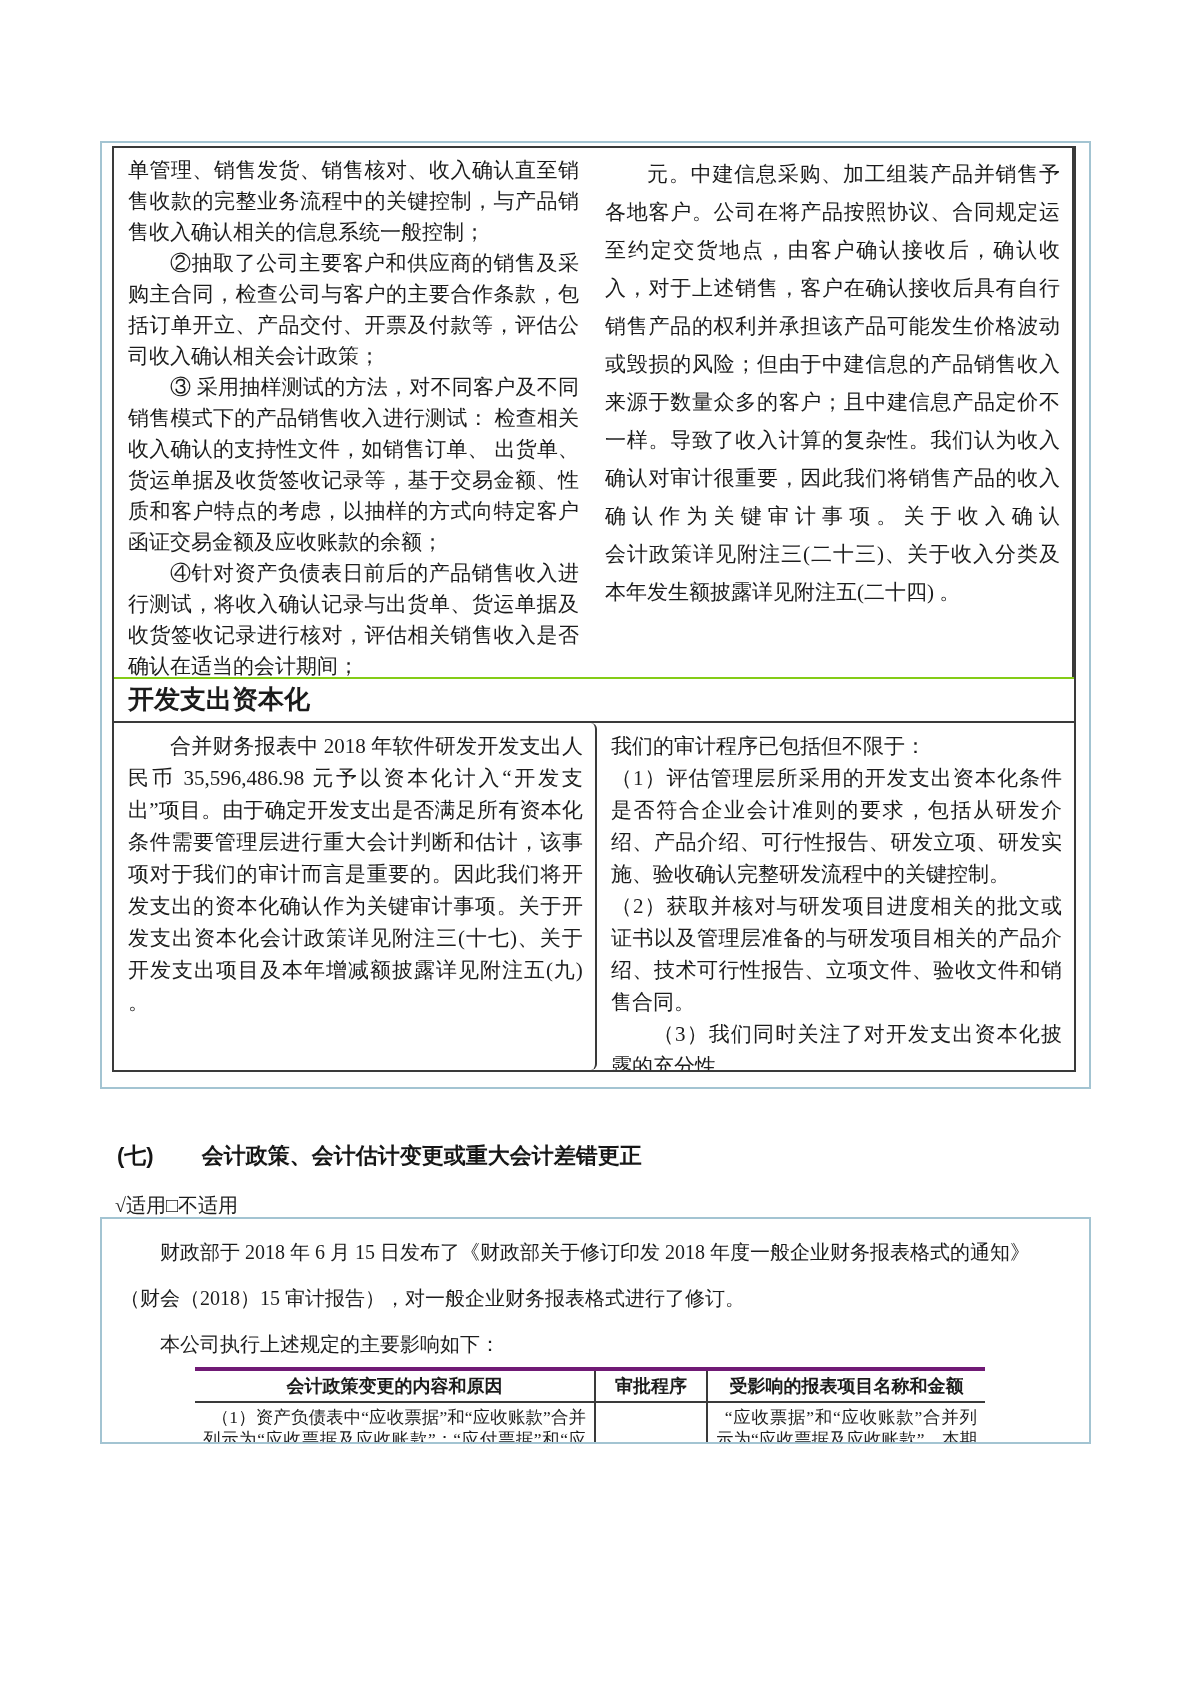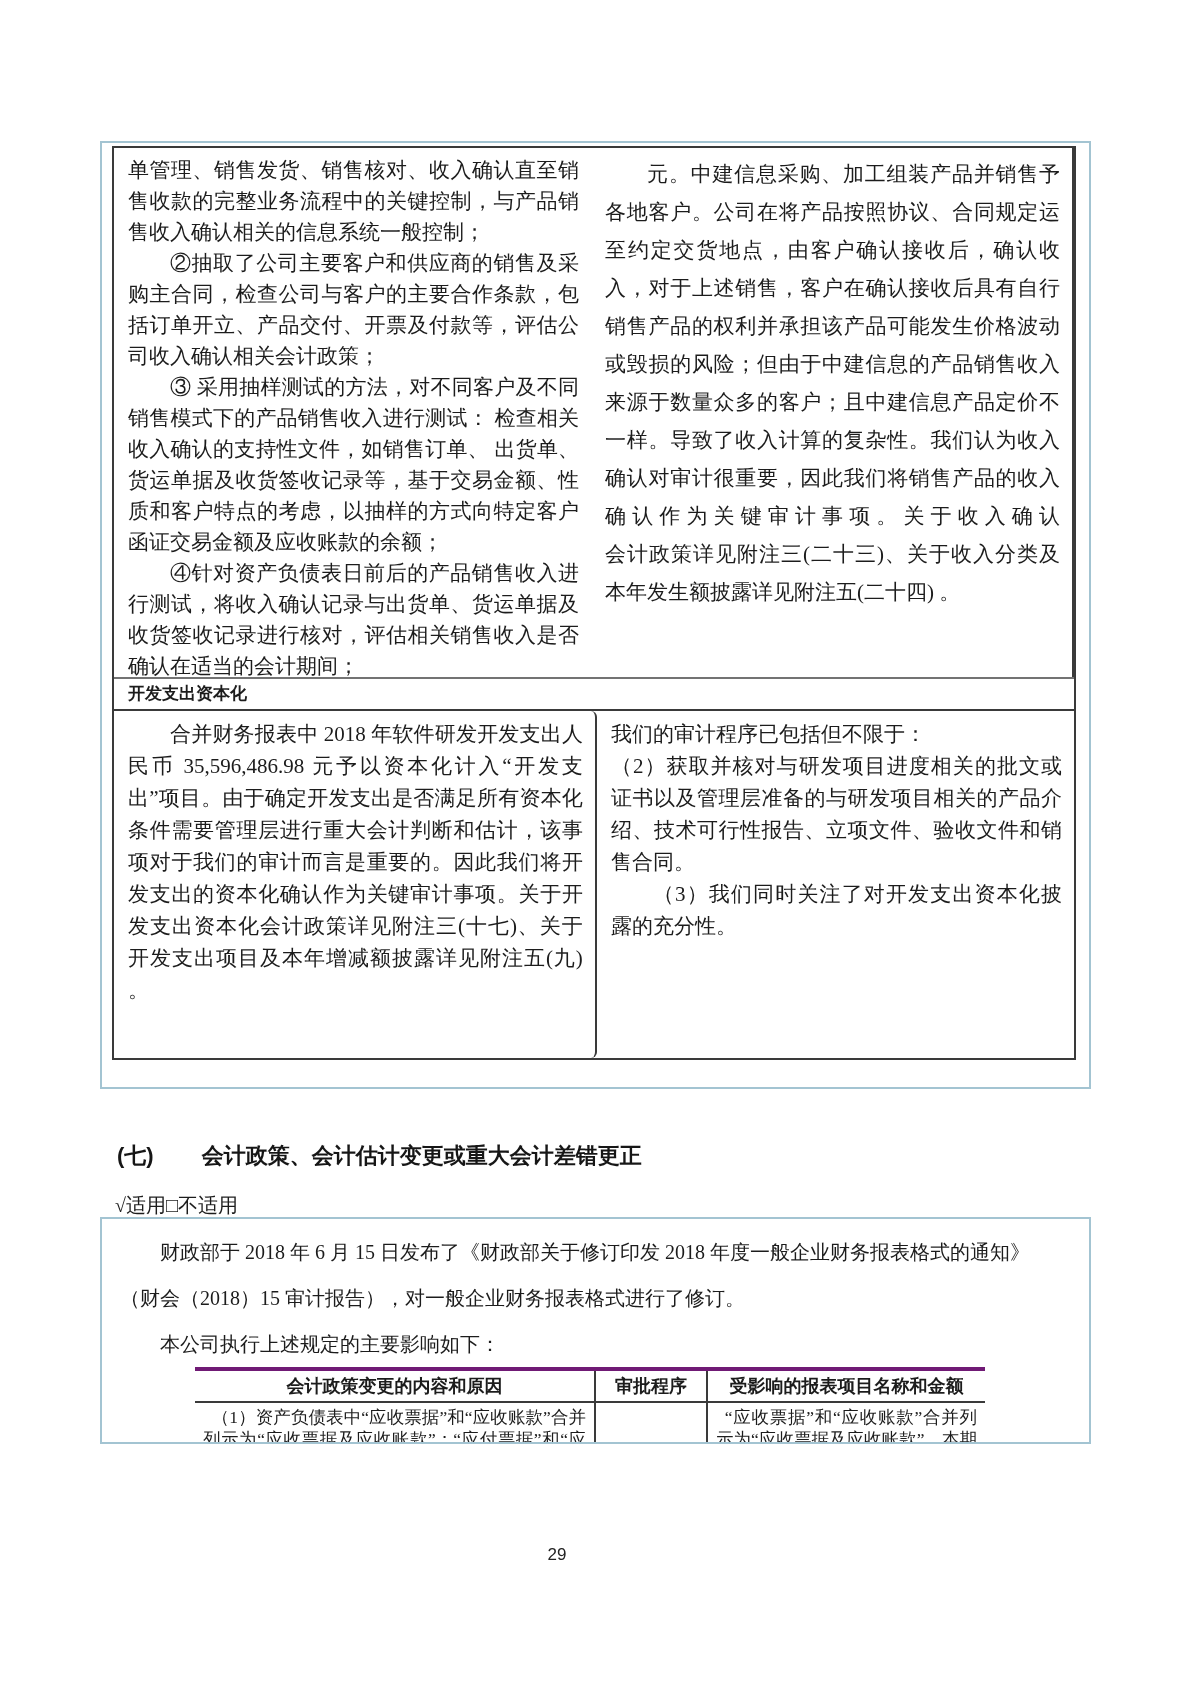--- a/index.html
+++ b/index.html
@@ -17,22 +17,22 @@
 
   
   .kam{position:absolute;left:10px;top:3px;width:964px;border:2px solid #3a3a3a;box-sizing:border-box;}
   .kam-row{display:flex;align-items:stretch;}
   .kam-cell{box-sizing:border-box;padding:7px 12px 0 14px;font-size:21px;text-align:justify;overflow:hidden;}
   .kc-l{width:50.3%;border-right:2px solid #3a3a3a;}
   .kc-r{width:49.7%;}
   .row1{height:529px;}
   .row1 .kc-l{line-height:38px;}
   .row1 .kc-r{line-height:31px;}
-  .kam-sec{border-top:2px solid #737373;border-bottom:2px solid #3a3a3a;
-    font-weight:bold;font-size:17px;padding:3px 12px 4px 14px;
+  .kam-sec{border-top:2px solid #84cc16;border-bottom:2px solid #3a3a3a;
+    font-weight:bold;font-size:26px;padding:3px 12px 4px 14px;
     font-family:"Liberation Sans","DejaVu Sans",sans-serif;}
   .row2{height:347px;}
   .row2 .kam-cell{line-height:32px;border-radius:6px;}
 
   
   .sec7{position:absolute;left:117px;top:1141px;display:flex;gap:48px;
     font-weight:bold;font-size:22px;font-family:"Liberation Sans","DejaVu Sans",sans-serif;color:#161616;}
   .applicable{position:absolute;left:115px;top:1192px;font-size:20px;}
 
   
@@ -80,20 +80,21 @@
       </div>
 
       <div class="kam-sec">开发支出资本化</div>
 
       <div class="kam-row row2">
         <div class="kam-cell kc-l">
           <p class="indent2">合并财务报表中 2018 年软件研发开发支出人民币 35,596,486.98 元予以资本化计入“开发支出”项目。由于确定开发支出是否满足所有资本化条件需要管理层进行重大会计判断和估计，该事项对于我们的审计而言是重要的。因此我们将开发支出的资本化确认作为关键审计事项。关于开发支出资本化会计政策详见附注三(十七)、关于开发支出项目及本年增减额披露详见附注五(九) 。</p>
         </div>
         <div class="kam-cell kc-r">
           <p>我们的审计程序已包括但不限于：</p>
+          <p>（1）评估管理层所采用的开发支出资本化条件是否符合企业会计准则的要求，包括从研发介绍、产品介绍、可行性报告、研发立项、研发实施、验收确认完整研发流程中的关键控制。</p>
           <p>（2）获取并核对与研发项目进度相关的批文或证书以及管理层准备的与研发项目相关的产品介绍、技术可行性报告、立项文件、验收文件和销售合同。</p>
           <p class="indent2">（3）我们同时关注了对开发支出资本化披露的充分性。</p>
         </div>
       </div>
 
     </div>
   </div>
 
   <div class="sec7">
     <span>(七)</span>
@@ -129,15 +130,14 @@
             <div class="clip">
               <p class="half-indent">“应收票据”和“应收账款”合并列示为“应收票据及应收账款”，本期金额 2,733,611,755.76 元，上期金额 4,653,475,546.08 元；</p>
               <p class="half-indent">“应付票据”和“应付账款”合</p>
             </div>
           </td>
         </tr>
       </tbody>
     </table>
   </div>
 
-  <div class="pagenum">29</div>
 
 </div>
 
 </body></html>

